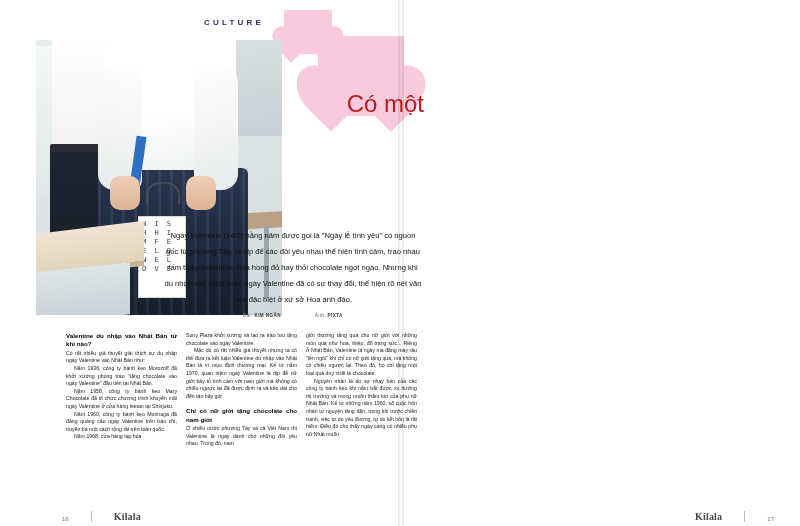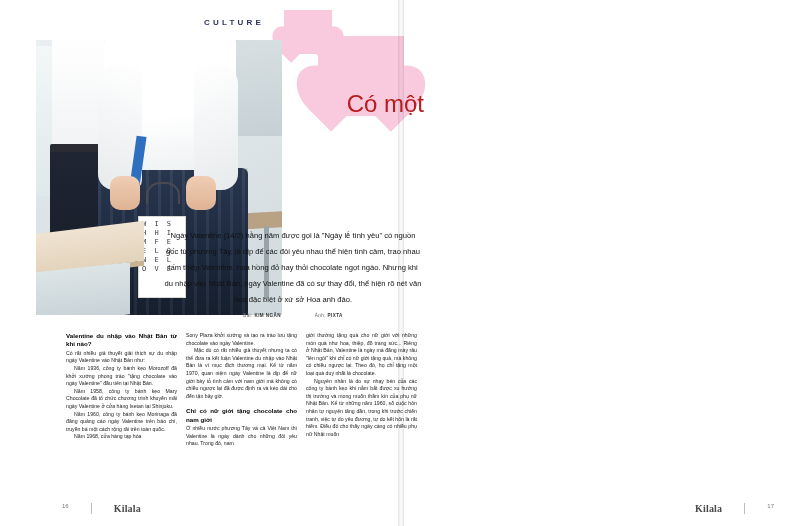--- a/index.html
+++ b/index.html
@@ -271,24 +271,24 @@
     color: #000;
   }
   .col h3.first { margin-top: 0; }
 
   #left-cols  { left: 30px;  top: 332px; width: 352px; }
   #left-cols .col { width: 111px; }
 
   
   .footer {
     position: absolute;
-    bottom: 12px;
+    bottom: 4px;
     z-index: 20;
     display: flex;
-    align-items: flex-start;
+    align-items: flex-end;
     gap: 22px;
     font-family: "Liberation Serif", serif;
     color: #7a7a7a;
   }
   .footer .pg { font-size: 6px; font-family: "Liberation Sans", sans-serif; }
   .footer .rule { width: 1px; height: 11px; background: #bdbdbd; }
   .footer .brand { font-size: 10px; color: #4a4a4a; font-weight: 700; letter-spacing: 0.2px; }
   #footer-left  { left: 26px; }
   #footer-right { right: 26px; }
 </style>

